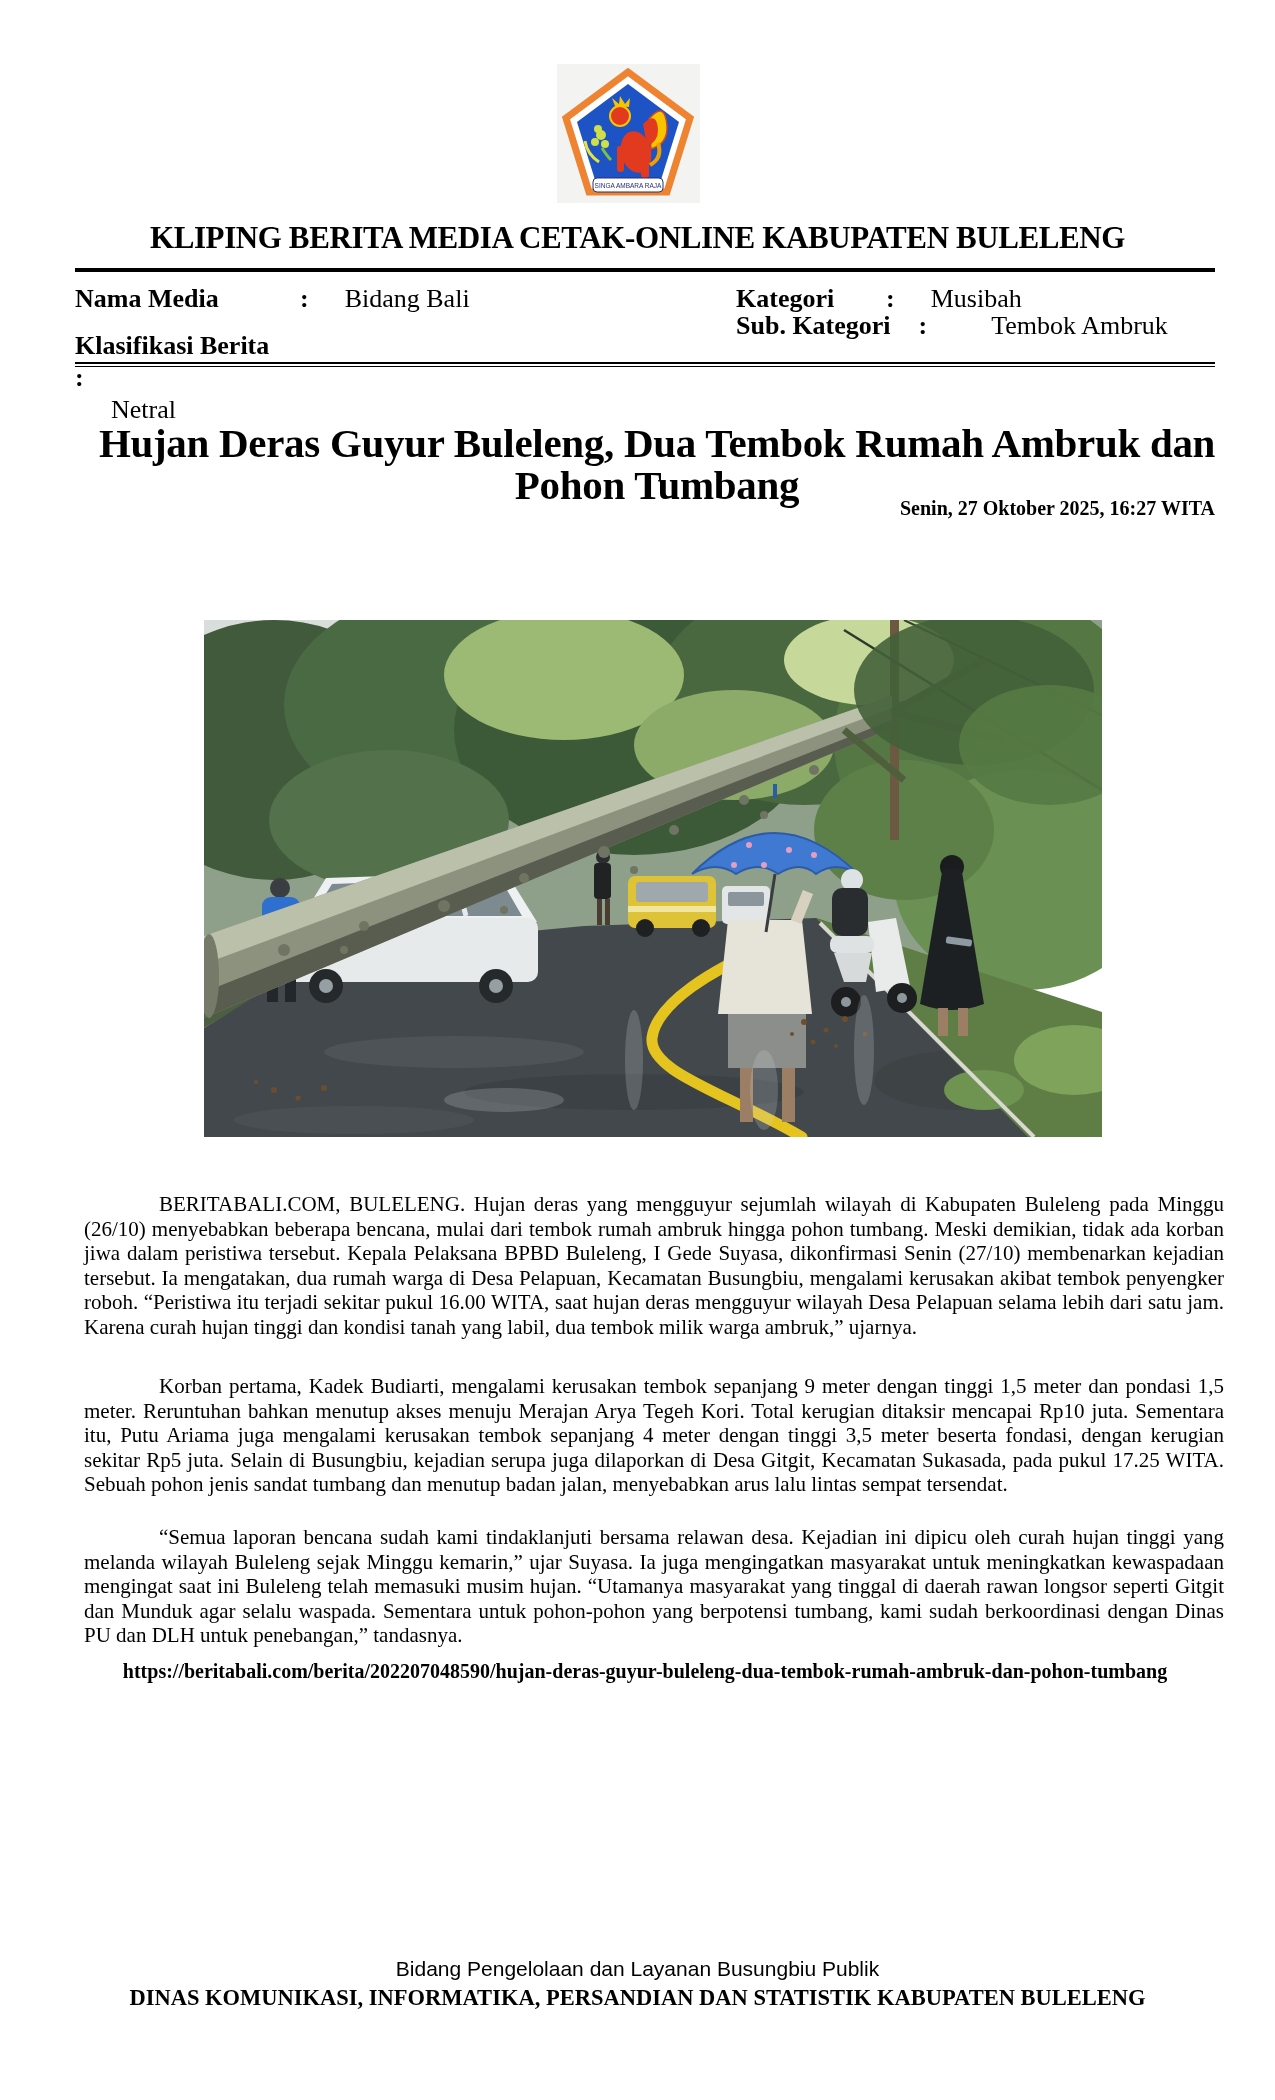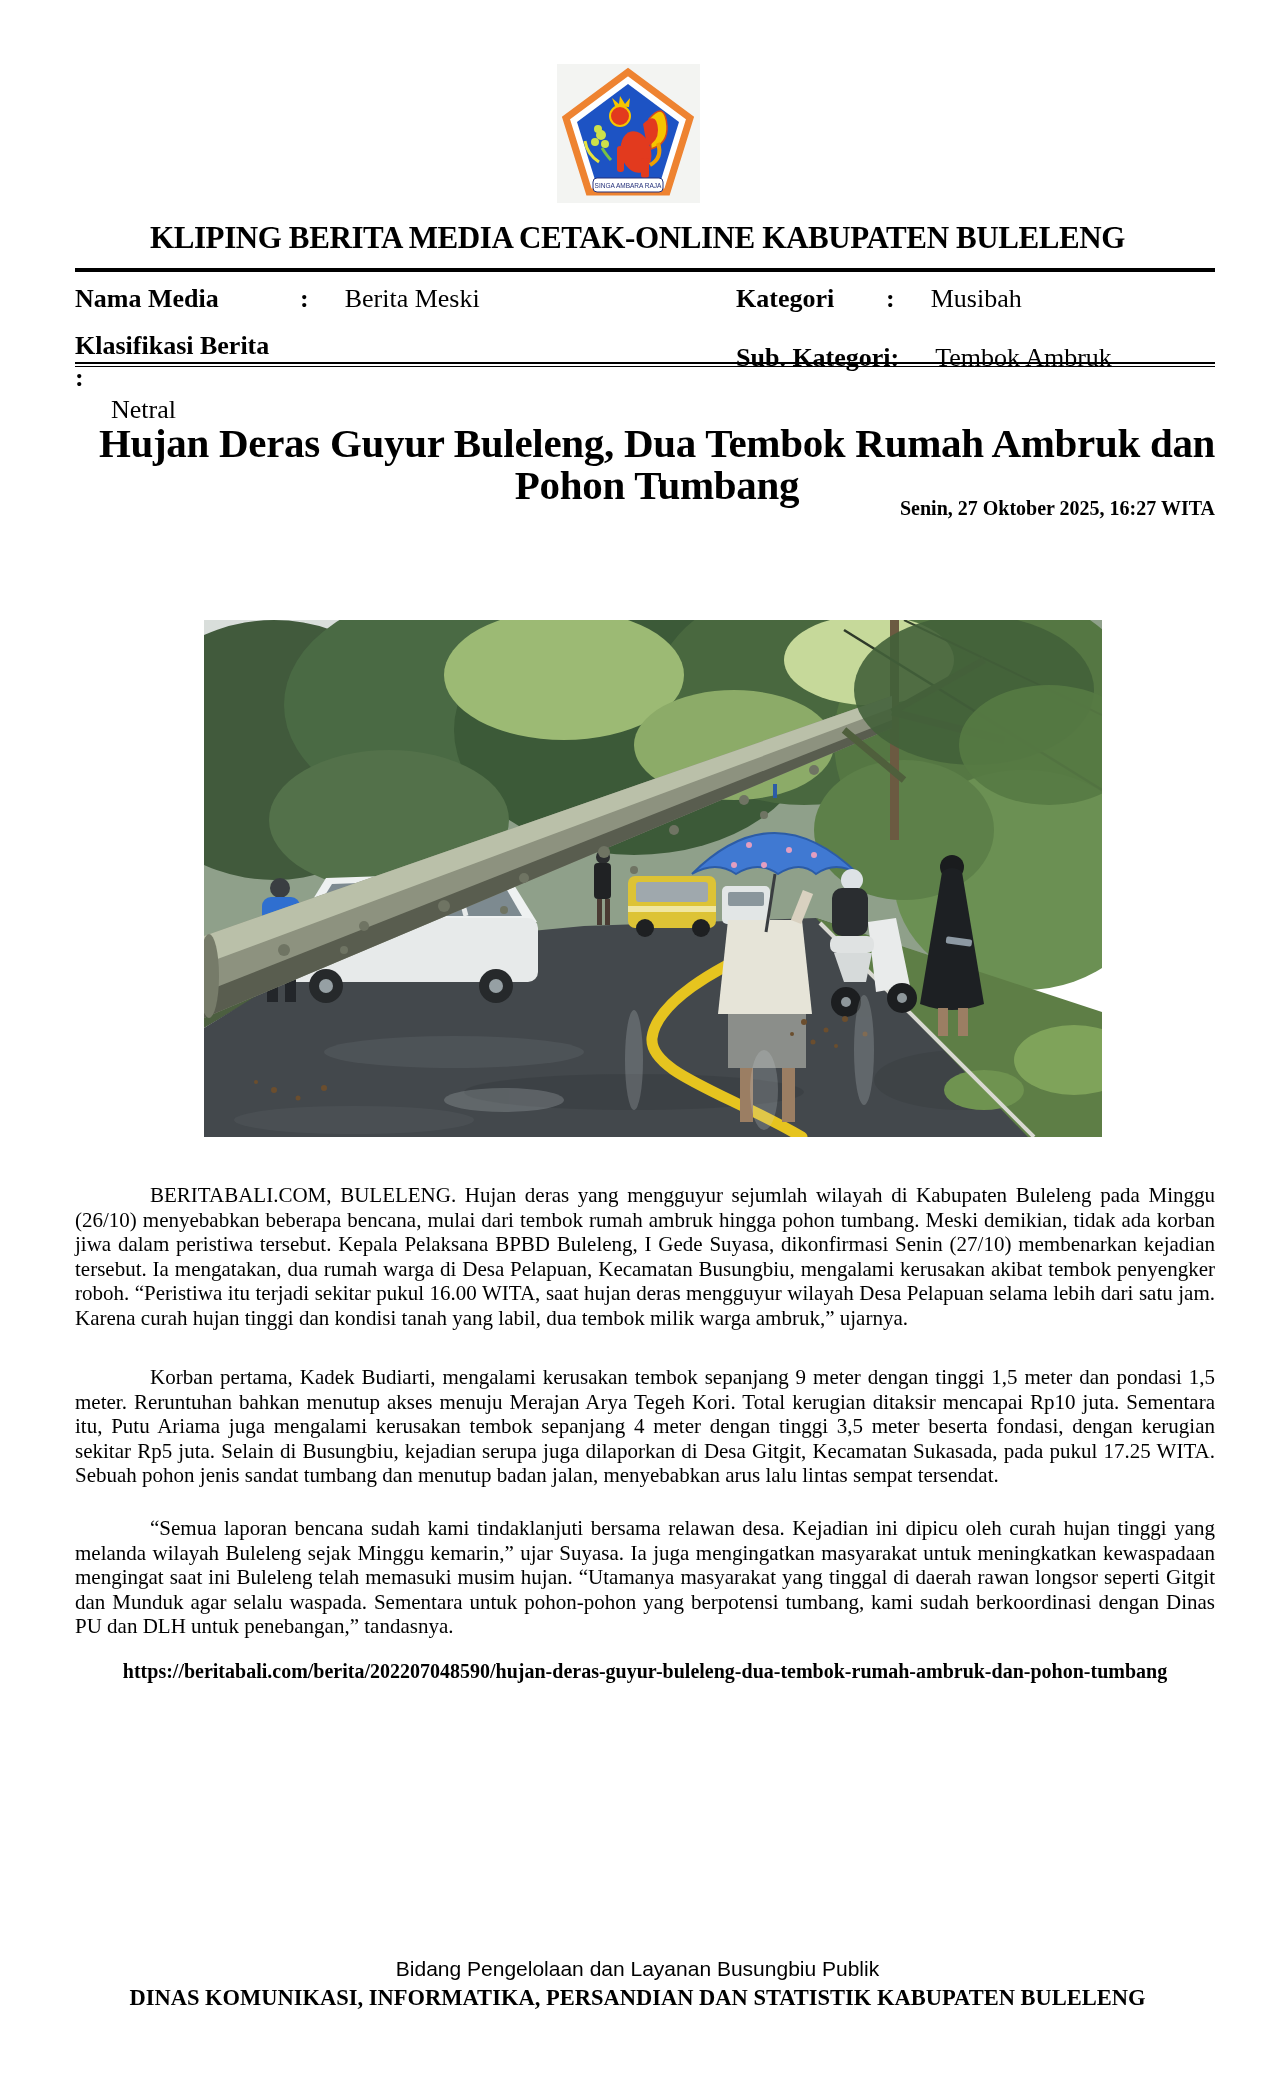--- a/index.html
+++ b/index.html
@@ -15,21 +15,21 @@
   .m-label.w-right{min-width:150px;}
   .m-colon{font-weight:bold;}
   .m-value{margin-left:36px;}
   .rule-double{position:absolute;top:362px;left:75px;width:1140px;height:5px;
                border-top:2px solid #000;border-bottom:1px solid #000;box-sizing:border-box;}
   .headline{position:absolute;top:410px;left:75px;width:1140px;text-align:center;margin:12px;
             font-size:41px;line-height:42px;font-weight:bold;letter-spacing:-0.3px;}
   .dateline{position:absolute;top:497px;left:75px;width:1140px;text-align:right;
             font-size:20px;font-weight:bold;}
   .photo{position:absolute;top:620px;left:204px;width:898px;height:517px;display:block;}
-  .body-para{position:absolute;left:75px;width:1140px;margin:0;font-size:21px;
+  .body-para{position:absolute;left:75px;width:1140px;margin:9px;font-size:21px;
              line-height:24.6px;text-align:justify;text-indent:75px;}
   .para-1{top:1183px;}
   .para-2{top:1365px;}
   .para-3{top:1516px;}
   .source-url{position:absolute;top:1660px;left:75px;width:1140px;font-size:20px;
               font-weight:bold;color:#000;text-decoration:none;display:block;text-align:center;}
   .footer-1{position:absolute;top:1957px;left:0;width:100%;text-align:center;
             font-family:"Liberation Sans",sans-serif;font-size:21px;}
   .footer-2{position:absolute;top:1985px;left:0;width:100%;text-align:center;
             font-size:22.5px;font-weight:bold;}
@@ -66,33 +66,33 @@
       <text x="71" y="124" text-anchor="middle" font-size="6.5" font-family="Liberation Sans, sans-serif" fill="#24307a">SINGA AMBARA RAJA</text>
     </g>
   </svg>
 
   <h1 class="doc-title">KLIPING BERITA MEDIA CETAK-ONLINE KABUPATEN BULELENG</h1>
   <div class="rule-thick"></div>
 
   <div class="meta-row" style="left:75px;top:283px;">
     <span class="m-label w-left">Nama Media</span>
     <span class="m-colon">:</span>
-    <span class="m-value">Berita Meski</span>
+    <span class="m-value">Bidang Bali</span>
   </div>
   <div class="meta-row" style="left:75px;top:330px;flex-direction:column;">
     <span class="m-label w-left">Klasifikasi Berita</span>
     <span class="m-colon">:</span>
     <span class="m-value">Netral</span>
   </div>
   <div class="meta-row" style="left:736px;top:283px;">
     <span class="m-label w-right">Kategori</span>
     <span class="m-colon">:</span>
     <span class="m-value">Musibah</span>
   </div>
-  <div class="meta-row" style="left:736px;top:342px;">
+  <div class="meta-row" style="left:736px;top:310px;gap:28px;">
     <span class="m-label w-right">Sub. Kategori</span>
     <span class="m-colon">:</span>
     <span class="m-value">Tembok Ambruk</span>
   </div>
   <div class="rule-double"></div>
 
   <h2 class="headline"><span>Hujan Deras Guyur Buleleng, Dua Tembok Rumah Ambruk dan</span><br>
   <span>Pohon Tumbang</span></h2>
   <div class="dateline">Senin, 27 Oktober 2025, 16:27 WITA</div>
 

